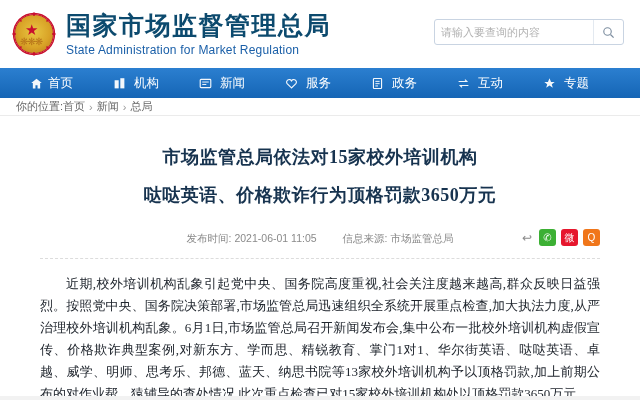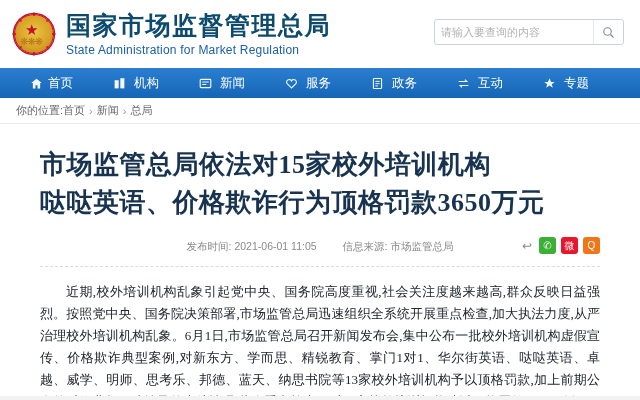--- a/index.html
+++ b/index.html
@@ -106,40 +106,41 @@
     padding: 0 12px;
     cursor: pointer;
     white-space: nowrap;
     gap: 5px;
   }
   .nav-item .nv-ico { display: inline-flex; width: 13px; height: 13px; opacity: .95; }
   .nav-item + .nav-item { margin-left: 16px; gap: 8px; }
 
   
   .crumb {
-    height: 26px;
+    height: 18px;
     display: flex; align-items: center;
     padding-left: 16px;
     font-size: 11px;
     color: #666;
     background: #fff;
     border-bottom: 1px solid #ebebeb;
   }
   .crumb span.sep { margin: 0 4px; color: #999; }
   .crumb a { color: #666; text-decoration: none; }
 
   
   .article {
     padding: 22px 40px 0 40px;
   }
   .headline {
     font-family: "Liberation Serif", serif;
-    font-size: 26px;
+    font-size: 18px;
     font-weight: bold;
     color: #17334f;
+    text-align: center;
     line-height: 38px;
     letter-spacing: 0.5px;
   }
   .meta {
     margin-top: 18px;
     display: flex;
     align-items: center;
     justify-content: center;
     gap: 26px;
     font-size: 10.5px;

